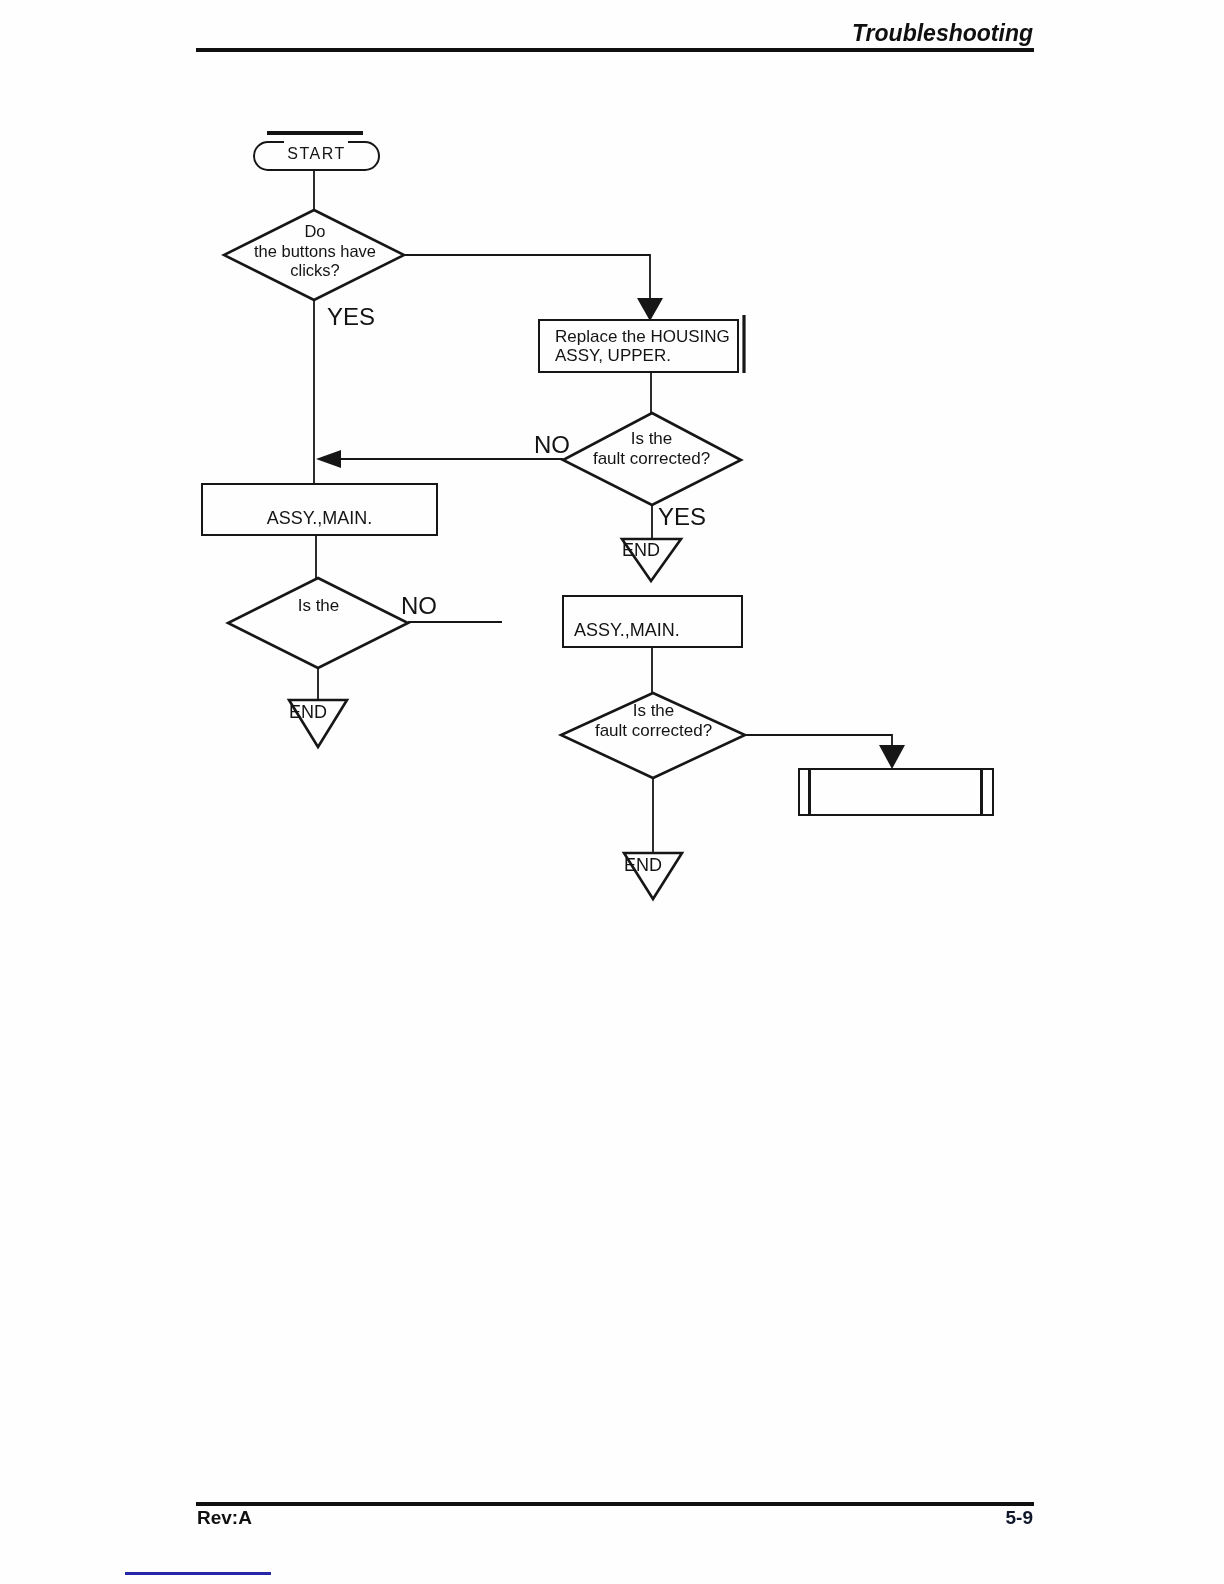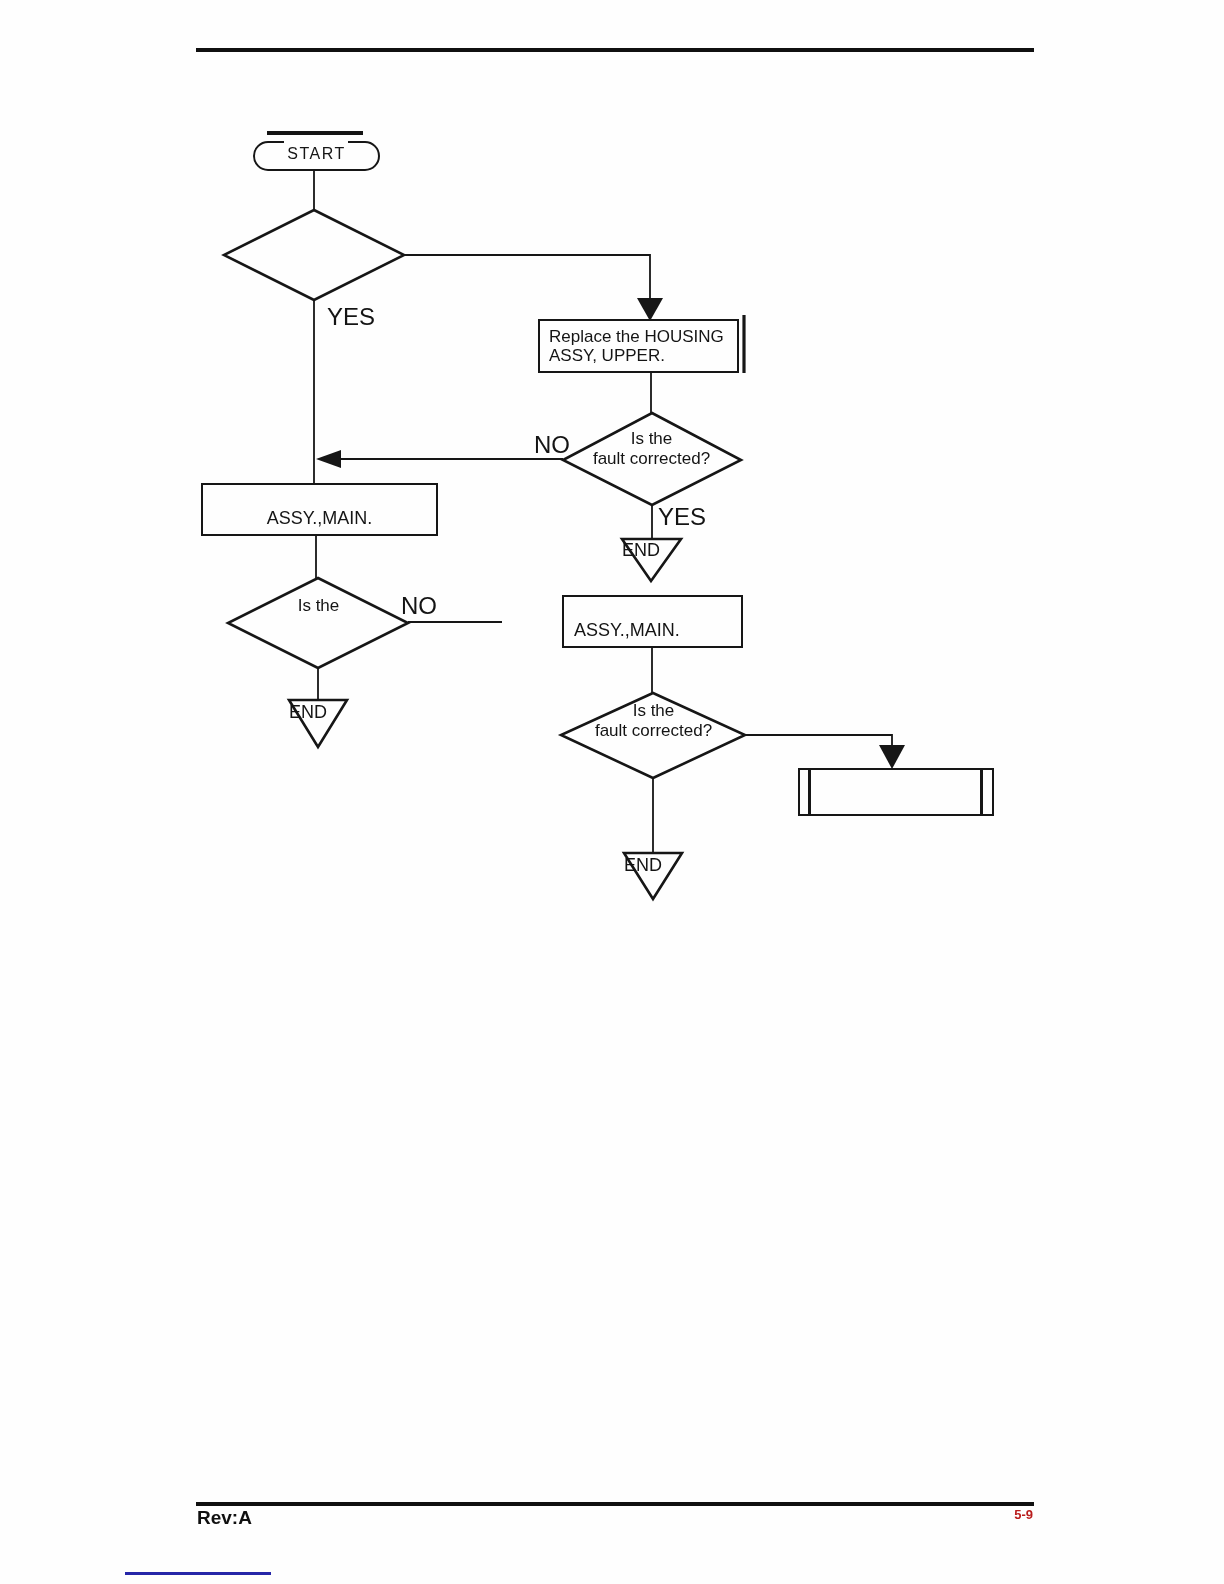--- a/index.html
+++ b/index.html
@@ -16,21 +16,21 @@
   .doc-title{
     top:20px;left:733px;width:300px;
     text-align:right;
     font-size:23px;font-weight:bold;font-style:italic;
     letter-spacing:0px;color:#101010;
   }
   .hrule{background:#101010;height:4px;left:196px;width:838px;}
   .header-rule{top:48px;}
   .footer-rule{top:1502px;}
   .footer-rev{top:1507px;left:197px;font-size:19px;font-weight:bold;color:#101010;text-align:center;}
-  .footer-page{top:1507px;left:933px;width:100px;text-align:right;font-size:13px;font-weight:bold;color:#b91c1c;}
+  .footer-page{top:1507px;left:933px;width:100px;text-align:right;font-size:19px;font-weight:bold;color:#0f172a;}
   .artifact-line{top:1572px;left:125px;width:146px;height:2.5px;background:#2626a8;}
   
   svg.flow{top:0;left:0;}
   .shape{fill:#fefefe;stroke:#161616;stroke-width:2.6;}
   .conn{fill:none;stroke:#161616;stroke-width:1.8;}
   .ah{fill:#161616;stroke:none;}
   .thick{stroke:#161616;stroke-width:3.2;}
   
   .start-topline{top:131px;left:267px;width:96px;height:3.5px;background:#141414;}
   .start-oval{
@@ -39,21 +39,21 @@
     box-sizing:border-box;
   }
   .start-oval-gap{top:138px;left:284px;width:64px;height:6px;background:#fefefe;}
   .start-label{
     top:145px;left:253px;width:127px;text-align:center;
     font-size:16px;letter-spacing:1.5px;color:#161616;
   }
   
   .pbox{border:2.8px solid #161616;box-sizing:border-box;background:#fefefe;}
   .box-housing{top:319px;left:538px;width:201px;height:54px;
-    padding:6px 0 0 9px;font-size:17px;line-height:19px;}
+    padding:6px 0 0 15px;font-size:17px;line-height:19px;}
   .box-main-left{top:483px;left:201px;width:237px;height:53px;
     display:flex;align-items:flex-end;justify-content:center;
     padding-bottom:5px;font-size:18px;}
   .box-main-right{top:595px;left:562px;width:181px;height:53px;
     display:flex;align-items:flex-end;padding-left:10px;
     padding-bottom:5px;font-size:18px;}
   .box-empty{top:768px;left:798px;width:196px;height:48px;}
   .inner-bar{position:absolute;top:0;width:3px;height:100%;background:#161616;}
   .inner-bar.l{left:8px;}
   .inner-bar.r{right:9px;}
@@ -73,20 +73,21 @@
   .end-label{width:58px;font-size:18px;color:#141414;}
   .end-1{top:540px;left:622px;}
   .end-2{top:702px;left:289px;}
   .end-3{top:855px;left:624px;}
 </style>
 </head>
 <body>
 
 <div class="page">
 
+  <div class="abs doc-title">Troubleshooting</div>
   <div class="abs hrule header-rule"></div>
 
   <svg class="abs flow" width="1224" height="1584" viewBox="0 0 1224 1584">
 
     <line class="conn" x1="314" y1="171" x2="314" y2="212"></line>
 
     <polygon class="shape" points="314,210 404,255 314,300 224,255"></polygon>
 
     <polyline class="conn" points="404,255 650,255 650,300"></polyline>
     <polygon class="ah" points="637,298 663,298 650,321"></polygon>
@@ -123,20 +124,25 @@
 
     <line class="conn" x1="653" y1="778" x2="653" y2="854"></line>
     <polygon class="shape" points="624,853 682,853 653,899"></polygon>
   </svg>
 
   <div class="abs start-topline"></div>
   <div class="abs start-oval"></div>
   <div class="abs start-oval-gap"></div>
   <div class="abs start-label">START</div>
 
+  <div class="abs dtext d1-text">
+    <div>Do</div>
+    <div>the buttons have</div>
+    <div>clicks?</div>
+  </div>
   <div class="abs branch yes-1">YES</div>
 
   <div class="abs pbox box-housing">
     <div>Replace the HOUSING</div>
     <div>ASSY, UPPER.</div>
   </div>
 
   <div class="abs dtext d2-text">
     <div>Is the</div>
     <div>fault corrected?</div>

